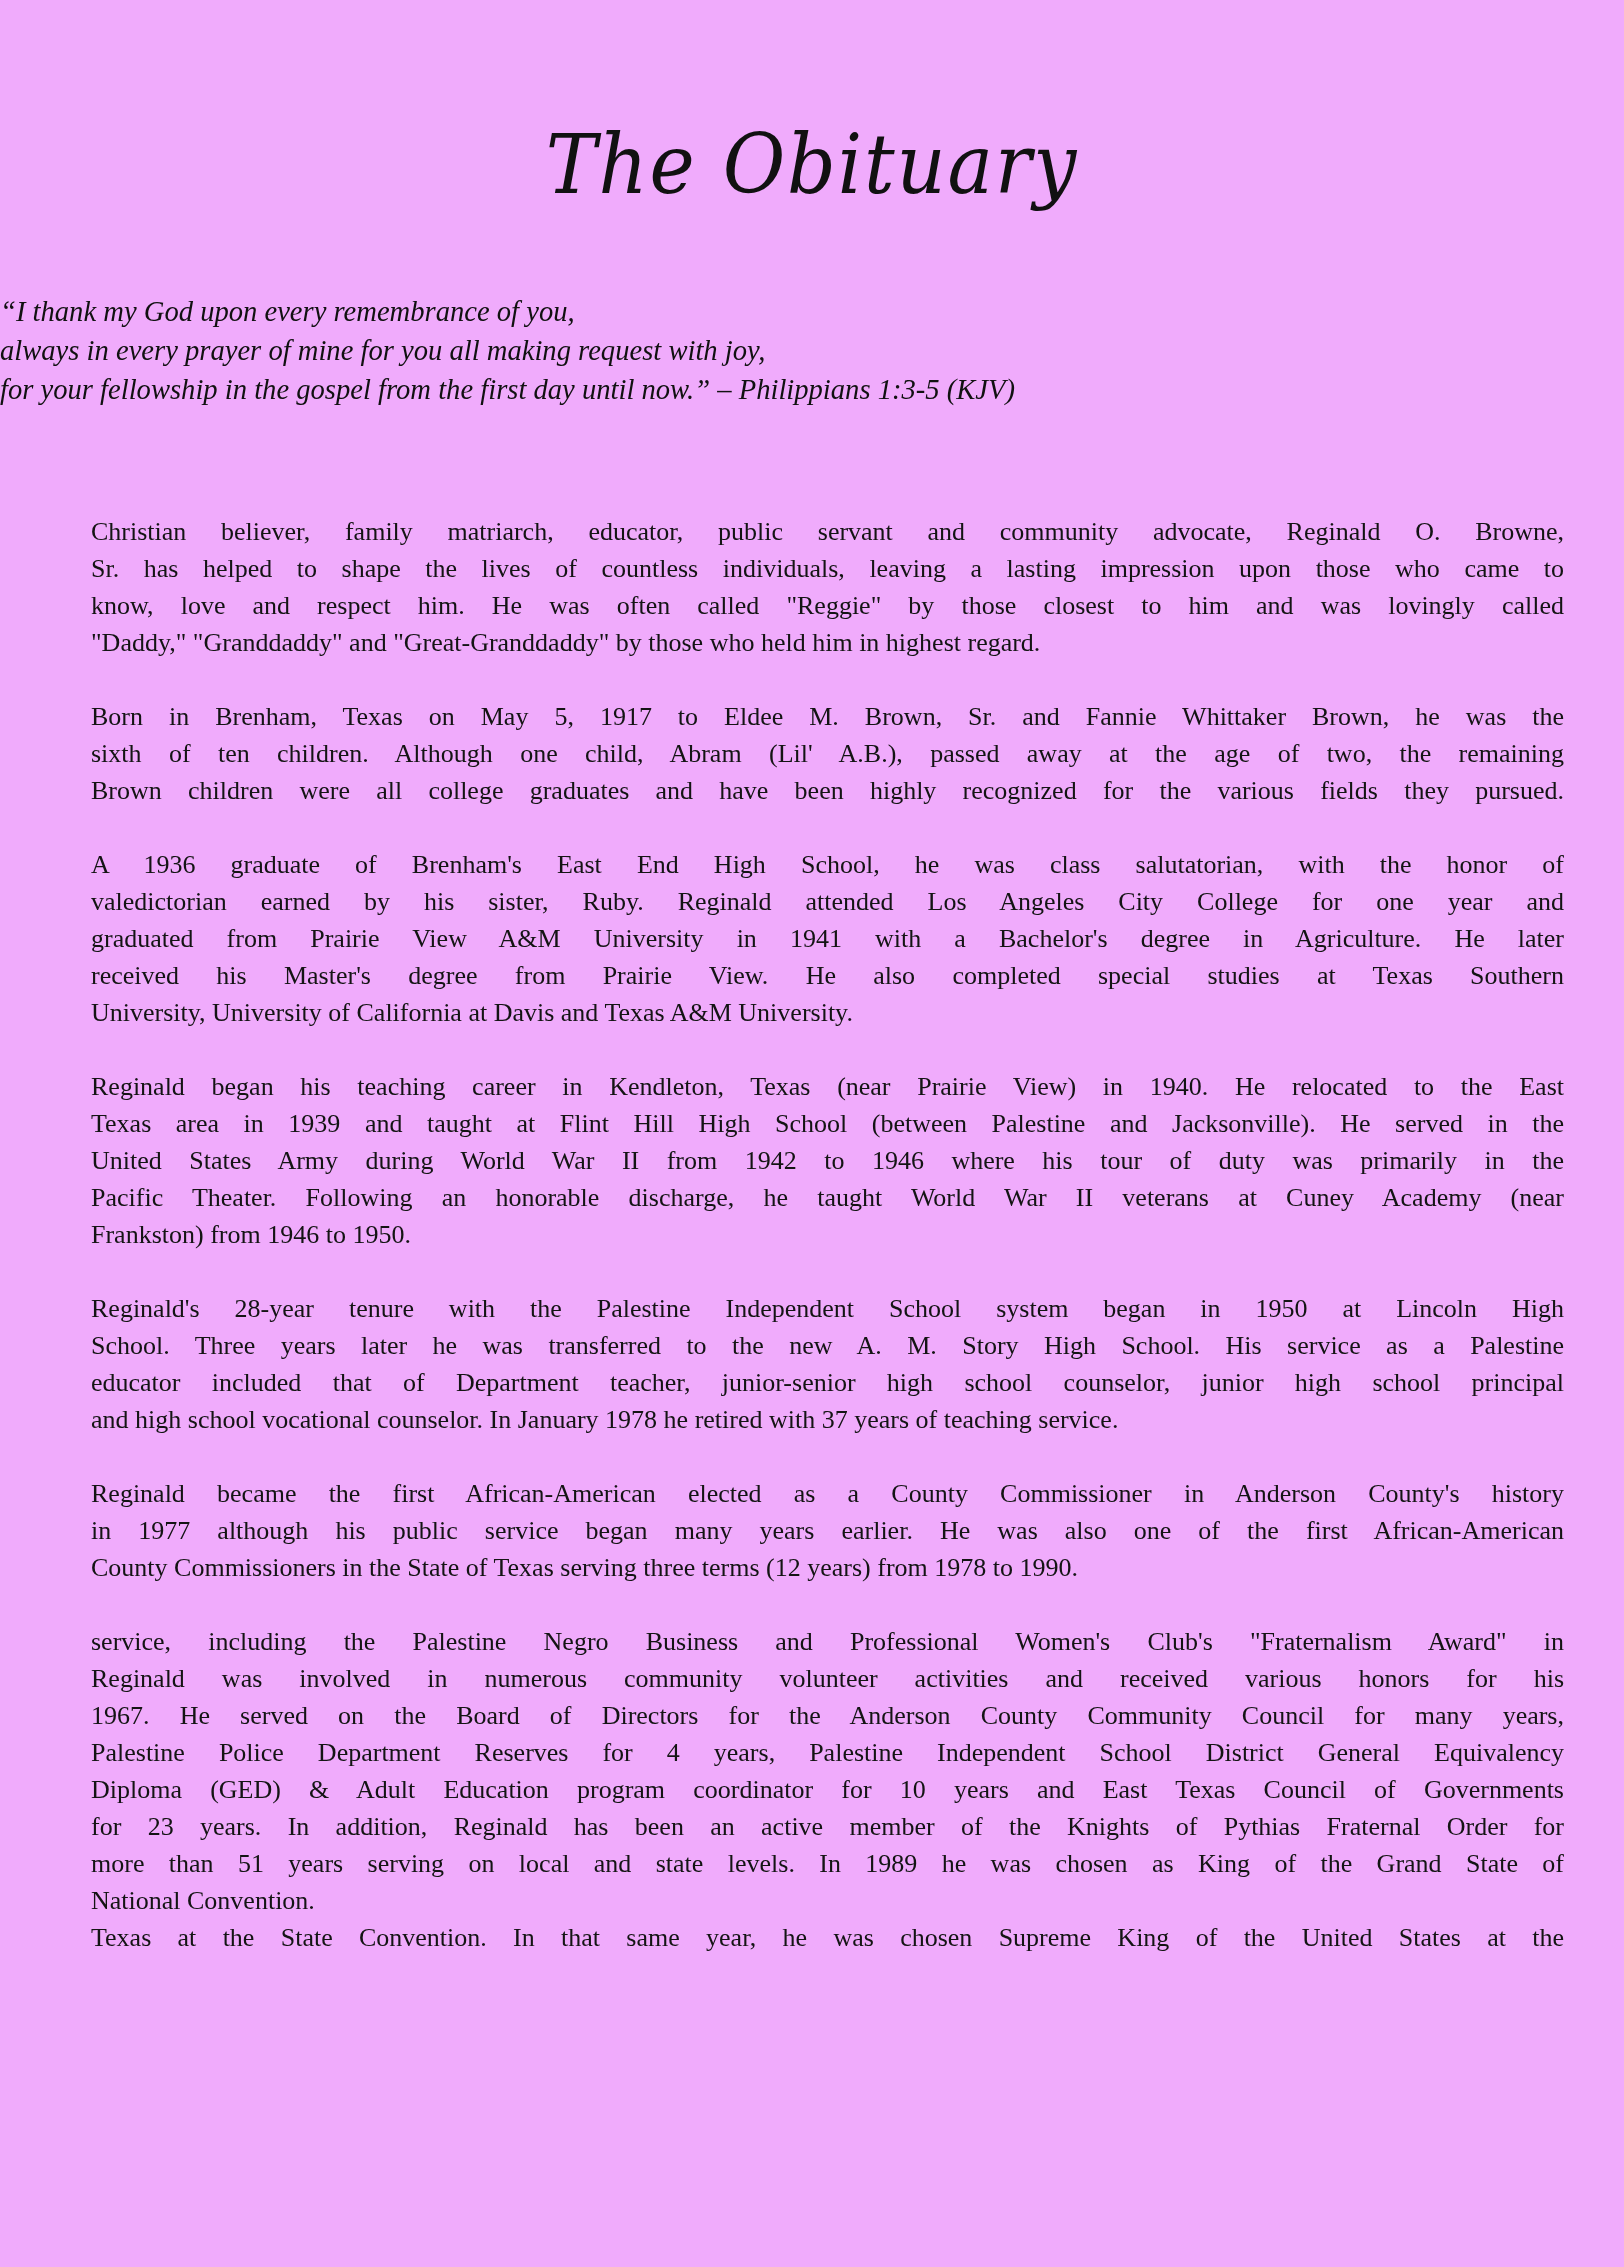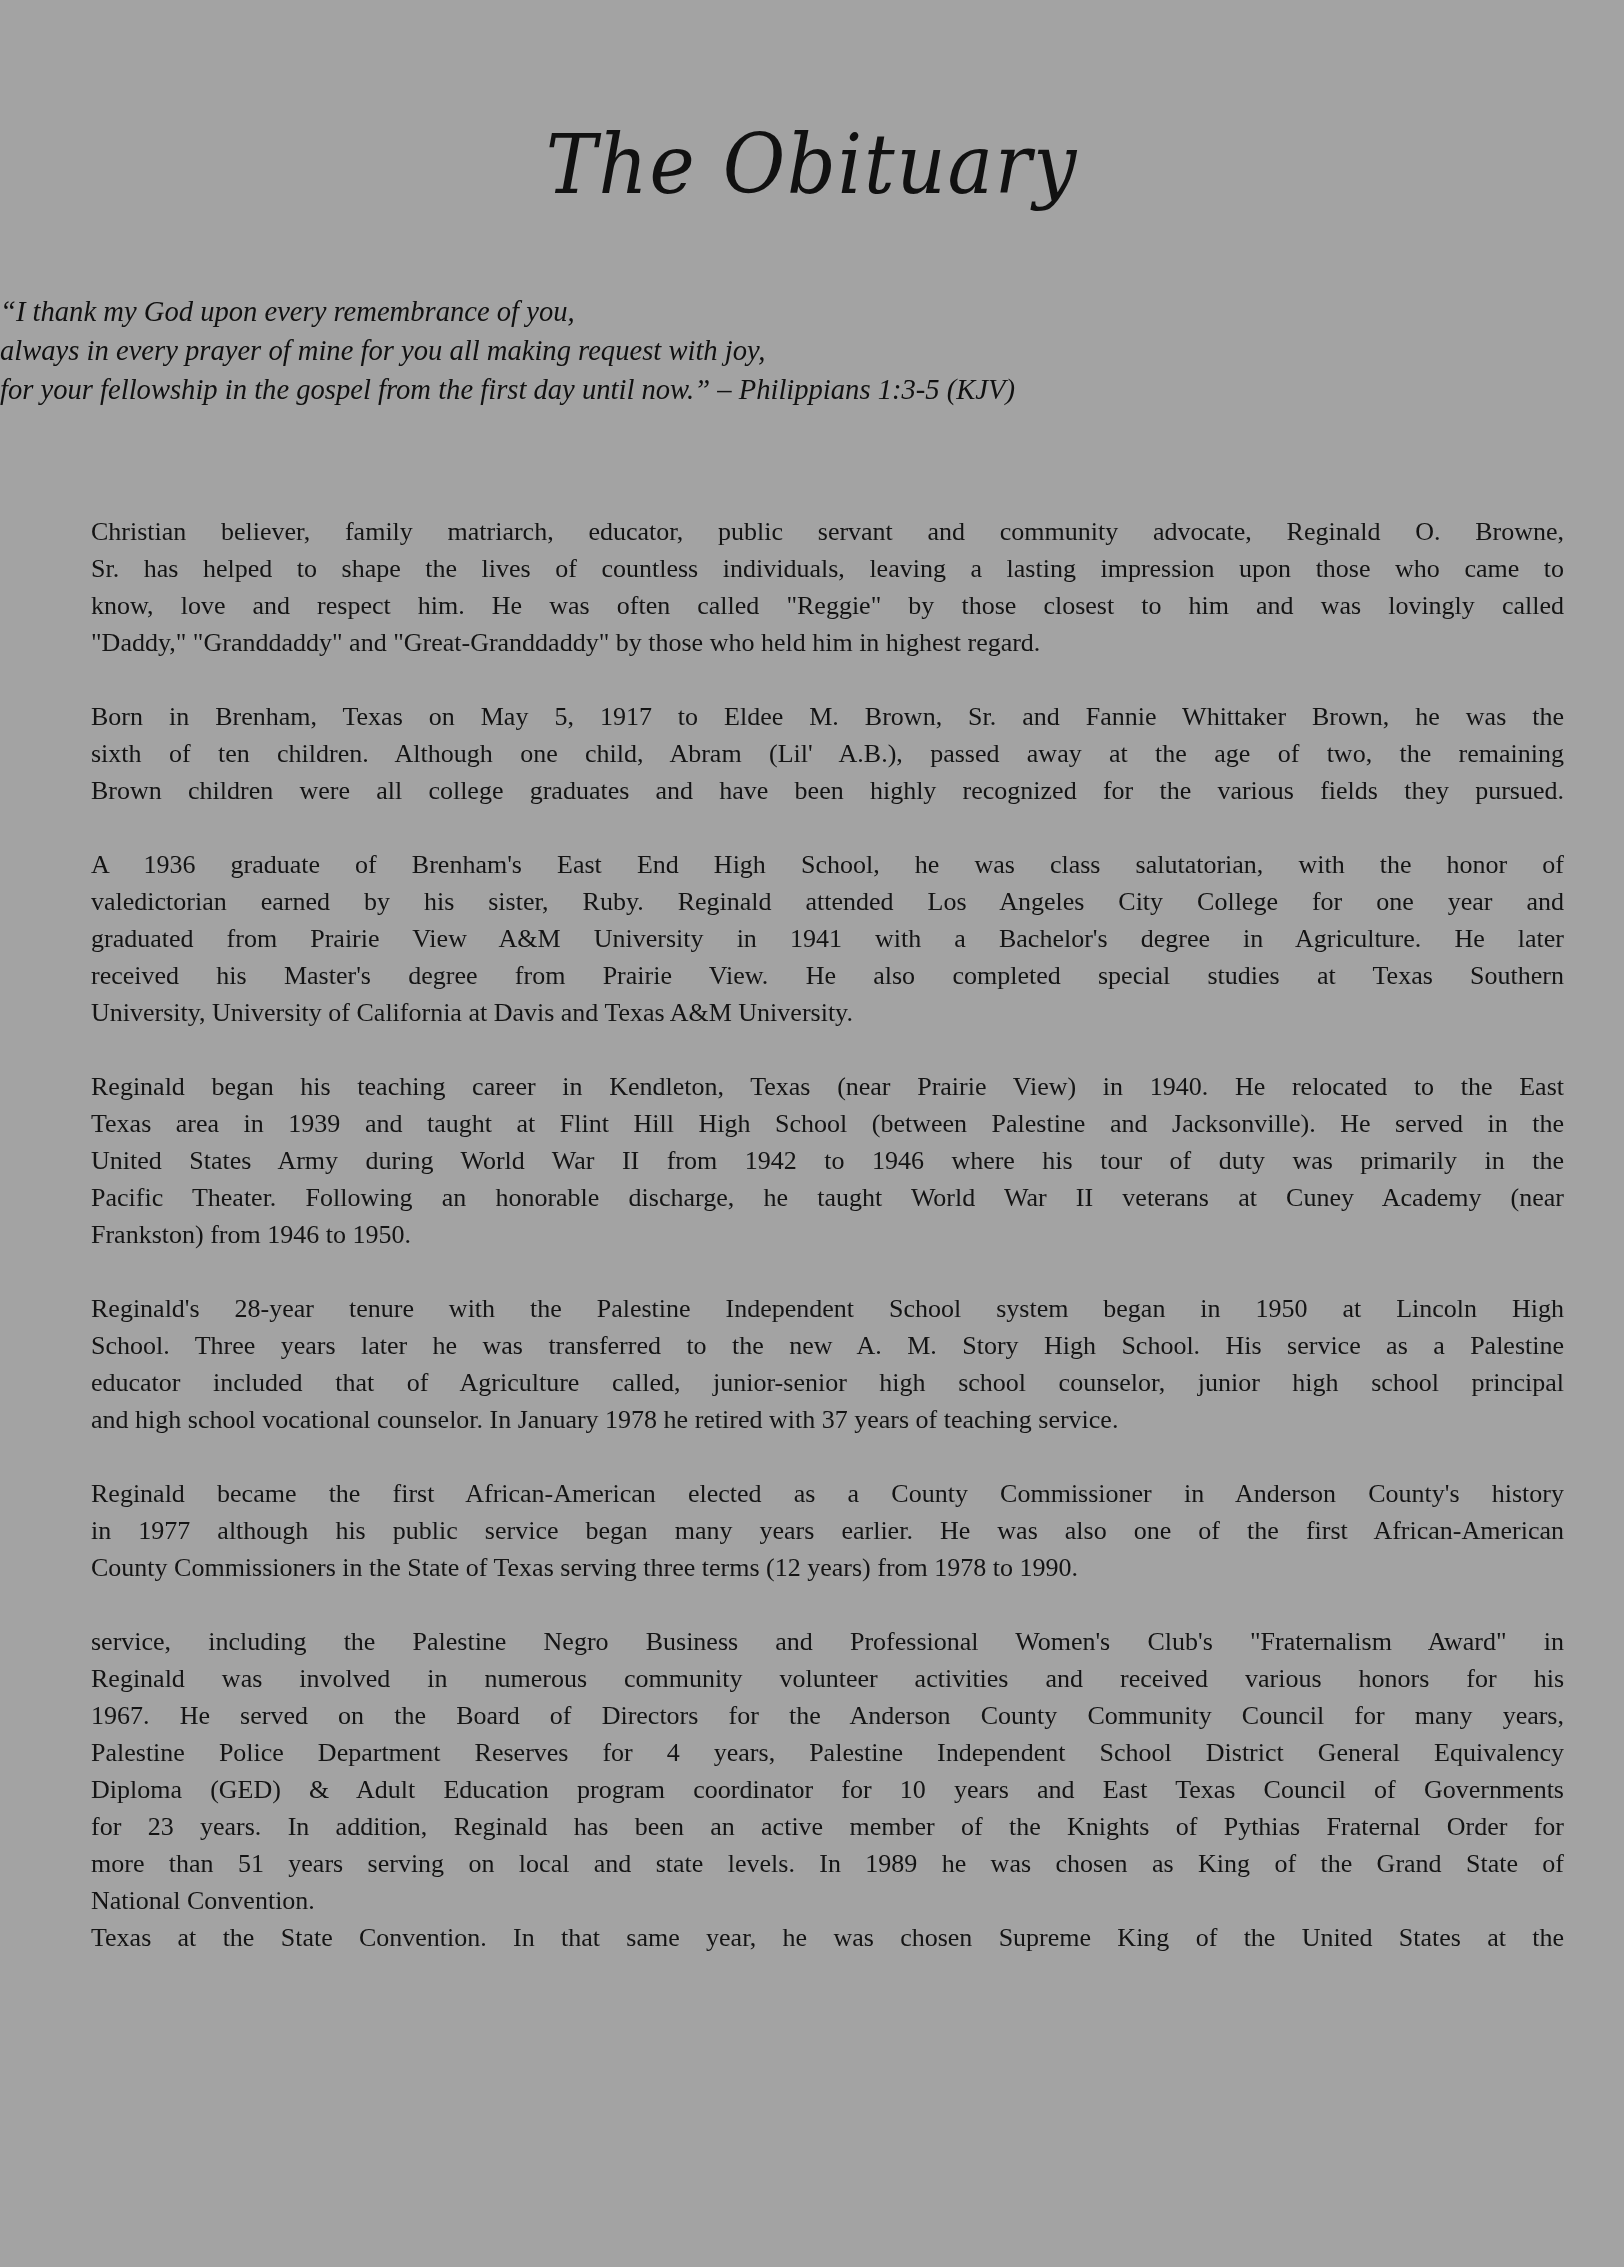--- a/index.html
+++ b/index.html
@@ -1,17 +1,17 @@
 <!DOCTYPE html>
 <html><head>
 <meta charset="utf-8">
 <style>
   html, body { margin: 0; padding: 0; background: #ffffff; }
   body { width: 1624px; height: 2268px; position: relative; overflow: hidden; color: #111; }
-  .page { position: absolute; left: 0; top: 0; width: 1624px; height: 2268px; background: #a3a3a3; }
+  .page { position: absolute; left: 0; top: 0; width: 1624px; height: 2268px; background: #f0abfc; }
   .title {
     position: absolute; left: 0; width: 1624px; top: 116px; text-align: center;
     font-family: "DejaVu Serif", serif; font-style: italic; font-size: 83px;
     letter-spacing: 2px; color: #111; transform: scaleX(0.92);
   }
   .quote {
     position: absolute; left: 0; width: 1624px; top: 292px; text-align: left;
     font-family: "Liberation Serif", serif; font-style: italic; font-size: 28.6px; line-height: 39px; color: #111;
   }
   .quote .ql { display: block; }
@@ -63,21 +63,21 @@
       <span class="ln">Reginald began his teaching career in Kendleton, Texas (near Prairie View) in 1940.  He relocated to the East</span>
       <span class="ln">Texas area in 1939 and taught at Flint Hill High School (between Palestine and Jacksonville).  He served in the</span>
       <span class="ln">United States Army during World War II from 1942 to 1946 where his tour of duty was primarily in the</span>
       <span class="ln">Pacific Theater.  Following an honorable discharge, he taught World War II veterans at Cuney Academy (near</span>
       <span class="ln last">Frankston) from 1946 to 1950.</span>
     </div>
 
     <div class="para">
       <span class="ln">Reginald's 28-year tenure with the Palestine Independent School system began in 1950 at Lincoln High</span>
       <span class="ln">School.  Three years later he was transferred to the new A. M. Story High School.  His service as a Palestine</span>
-      <span class="ln">educator included that of Agriculture called, junior-senior high school counselor, junior high school principal</span>
+      <span class="ln">educator included that of Department teacher, junior-senior high school counselor, junior high school principal</span>
       <span class="ln last">and high school vocational counselor.  In January 1978 he retired with 37 years of teaching service.</span>
     </div>
 
     <div class="para">
       <span class="ln">Reginald became the first African-American elected as a County Commissioner in Anderson County's history</span>
       <span class="ln">in 1977 although his public service began many years earlier.  He was also one of the first African-American</span>
       <span class="ln last">County Commissioners in the State of Texas serving three terms (12 years) from 1978 to 1990.</span>
     </div>
 
     <div class="para">

